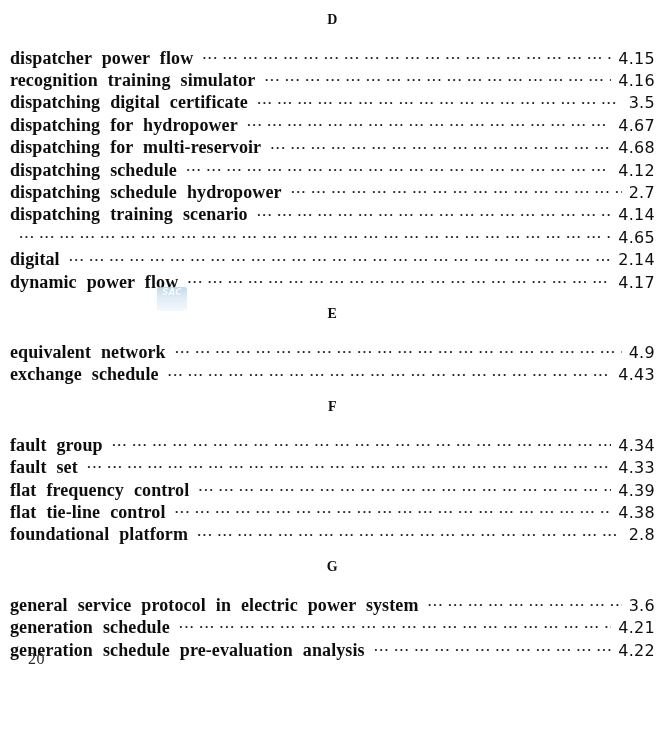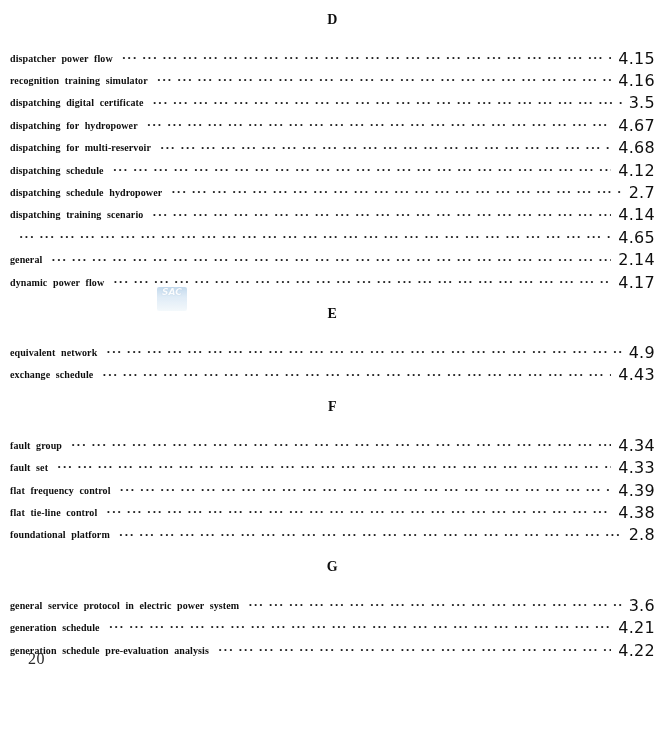--- a/index.html
+++ b/index.html
@@ -28,21 +28,21 @@
   .section-letter.first { margin-top: 12px; }
   .index-row {
     display: flex;
     align-items: center;
     height: 22.4px;
     width: 100%;
   }
   .term {
     flex: 0 0 auto;
     font-weight: bold;
-    font-size: 10px;
+    font-size: 18px;
     word-spacing: 0.30em;
     white-space: nowrap;
     letter-spacing: 0.1px;
   }
   .leader {
     flex: 1 1 auto;
     overflow: hidden;
     white-space: nowrap;
     margin: 0 7px 0 9px;
     height: 22.4px;
@@ -142,21 +142,21 @@
     <div class="index-row">
       <span class="term">dispatching training scenario</span>
       <span class="leader"></span>
       <span class="pagenum">4.14</span>
     </div>
     <div class="index-row">
       <span class="leader"></span>
       <span class="pagenum">4.65</span>
     </div>
     <div class="index-row">
-      <span class="term">general</span>
+      <span class="term">digital</span>
       <span class="leader"></span>
       <span class="pagenum">2.14</span>
     </div>
     <div class="index-row">
       <span class="term">dynamic power flow</span>
       <span class="leader"></span>
       <span class="pagenum">4.17</span>
     </div>
 
     <div class="section-letter">E</div>

